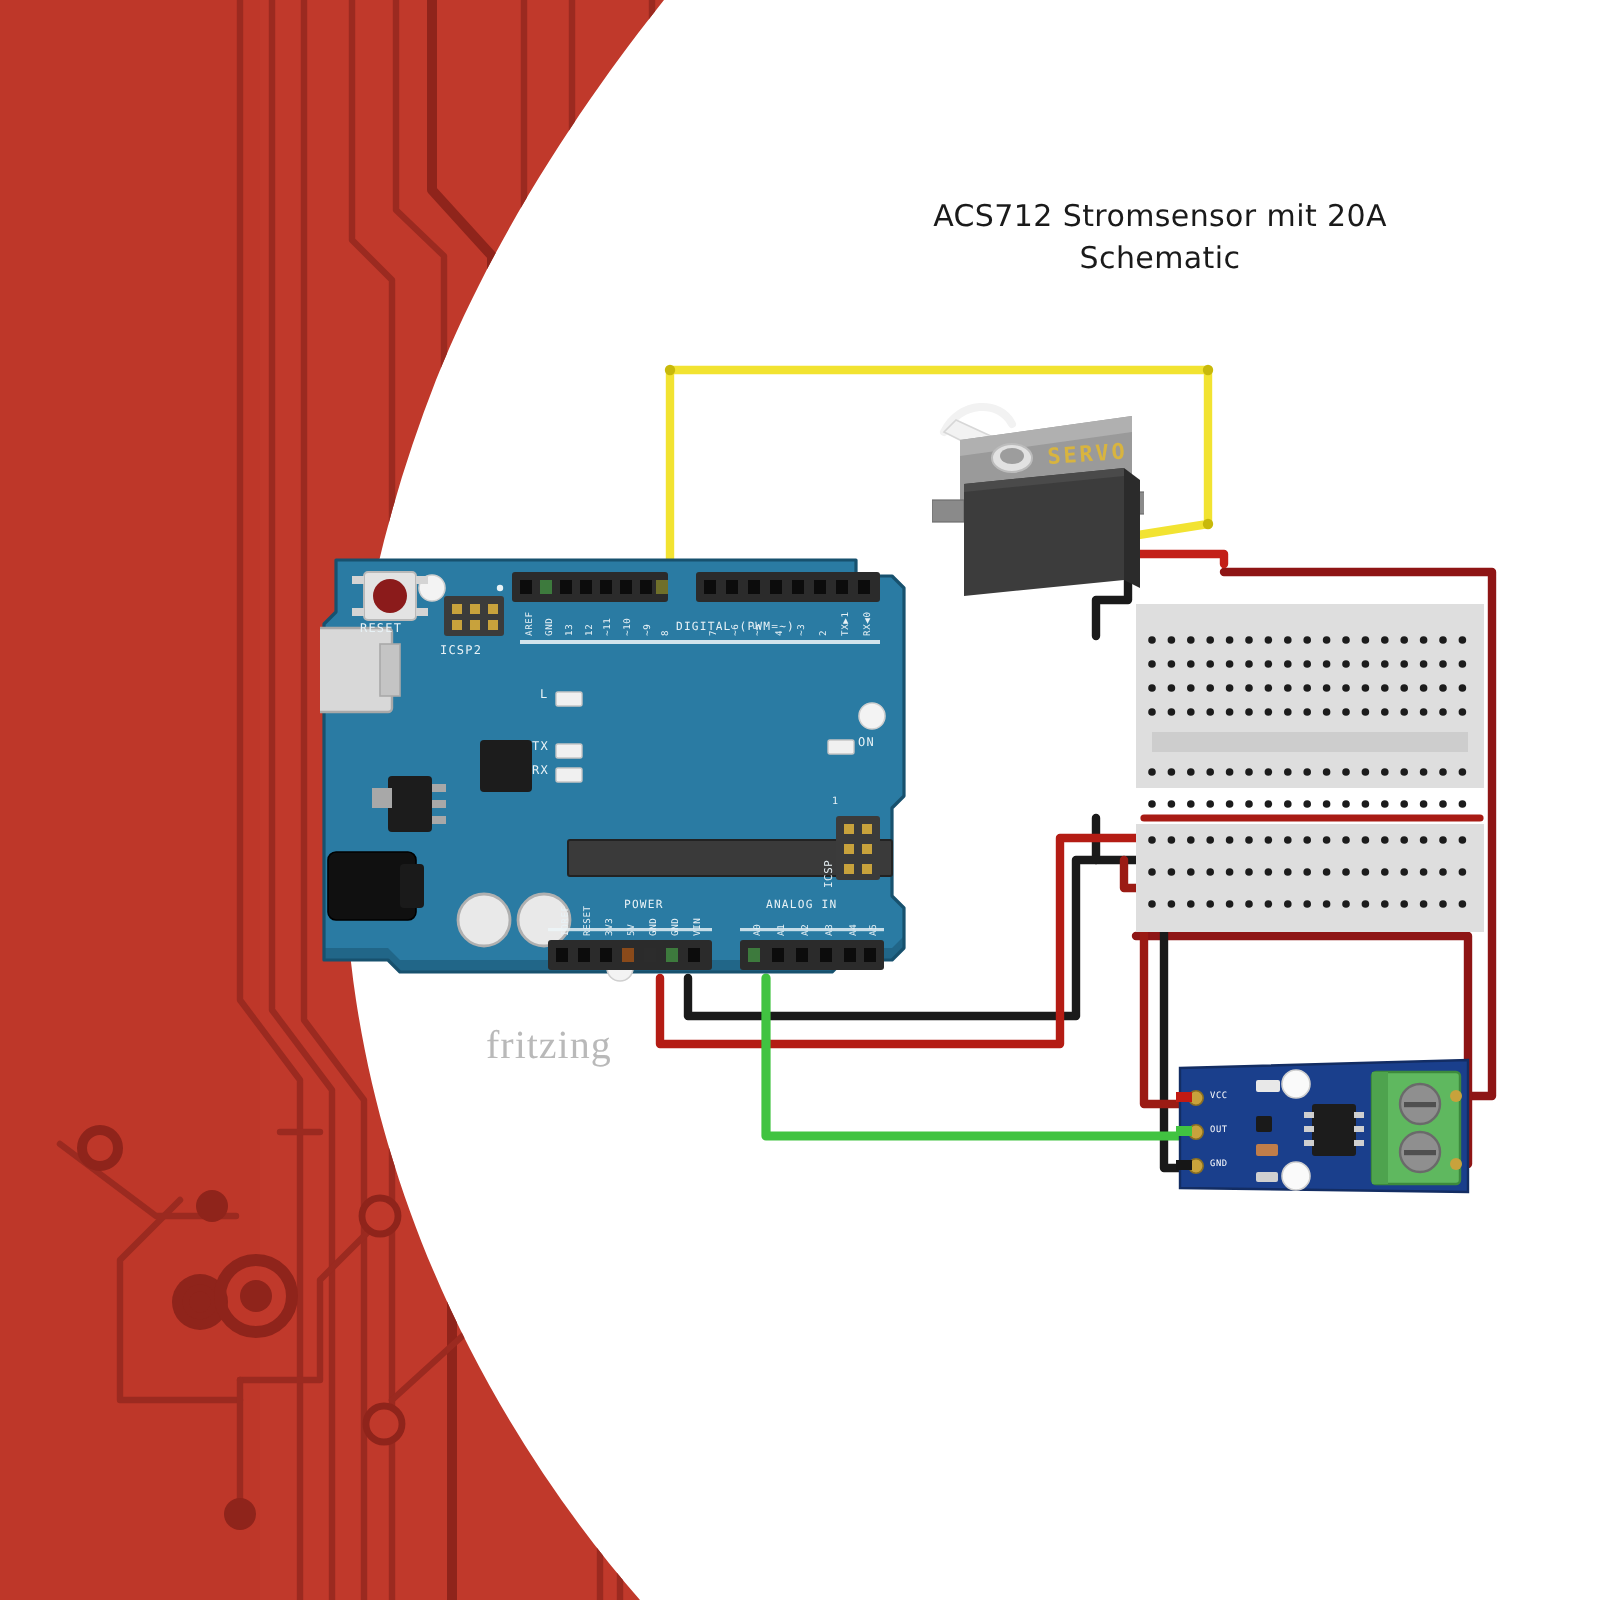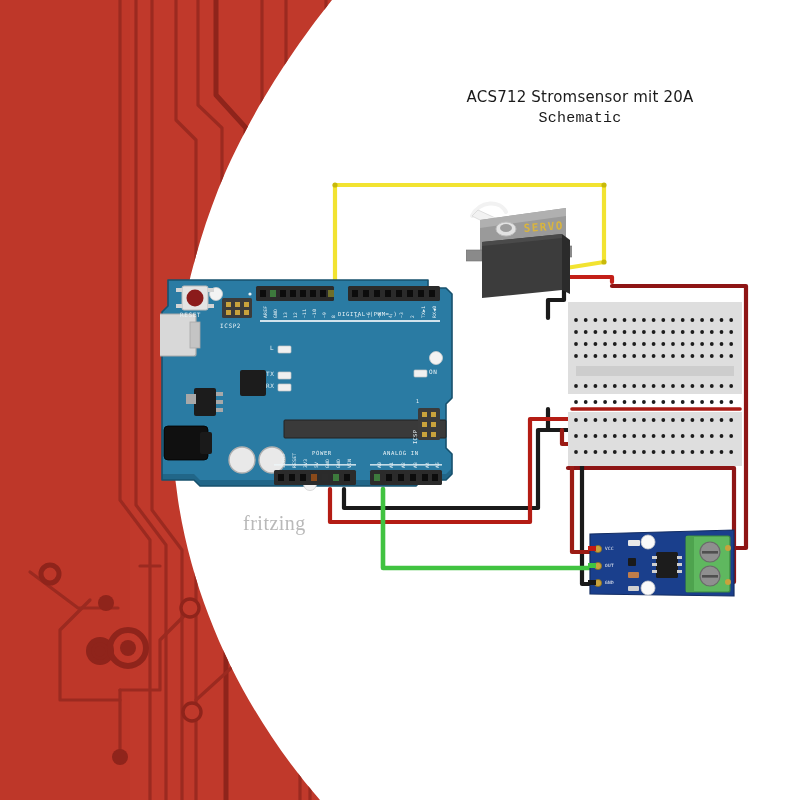--- a/index.html
+++ b/index.html
@@ -7,25 +7,25 @@
     width:800px;height:800px;overflow:hidden;background:#ffffff;
     font-family:"DejaVu Sans", sans-serif;
   }
   #stage{position:relative;width:800px;height:800px;background:#fff;}
 
   
   #redbg{position:absolute;left:0;top:0;width:800px;height:800px;}
 
   
   #title{
-    position:absolute;left:430px;top:87px;width:300px;
+    position:absolute;left:430px;top:98px;width:300px;
     text-align:center;color:#1a1a1a;font-size:15px;line-height:21px;
     font-family:"DejaVu Sans", sans-serif;letter-spacing:.2px;
   }
-  #title .l2{display:block;font-family:Liberation Mono, monospace;}
+  #title .l2{display:block;}
 
   
   #fritzing{
     position:absolute;left:243px;top:512px;
     font-size:20px;color:#b9b9b9;font-family:Liberation Serif, serif;
     letter-spacing:.5px;
   }
 
   
   #wires{position:absolute;left:0;top:0;width:800px;height:800px;pointer-events:none;}

